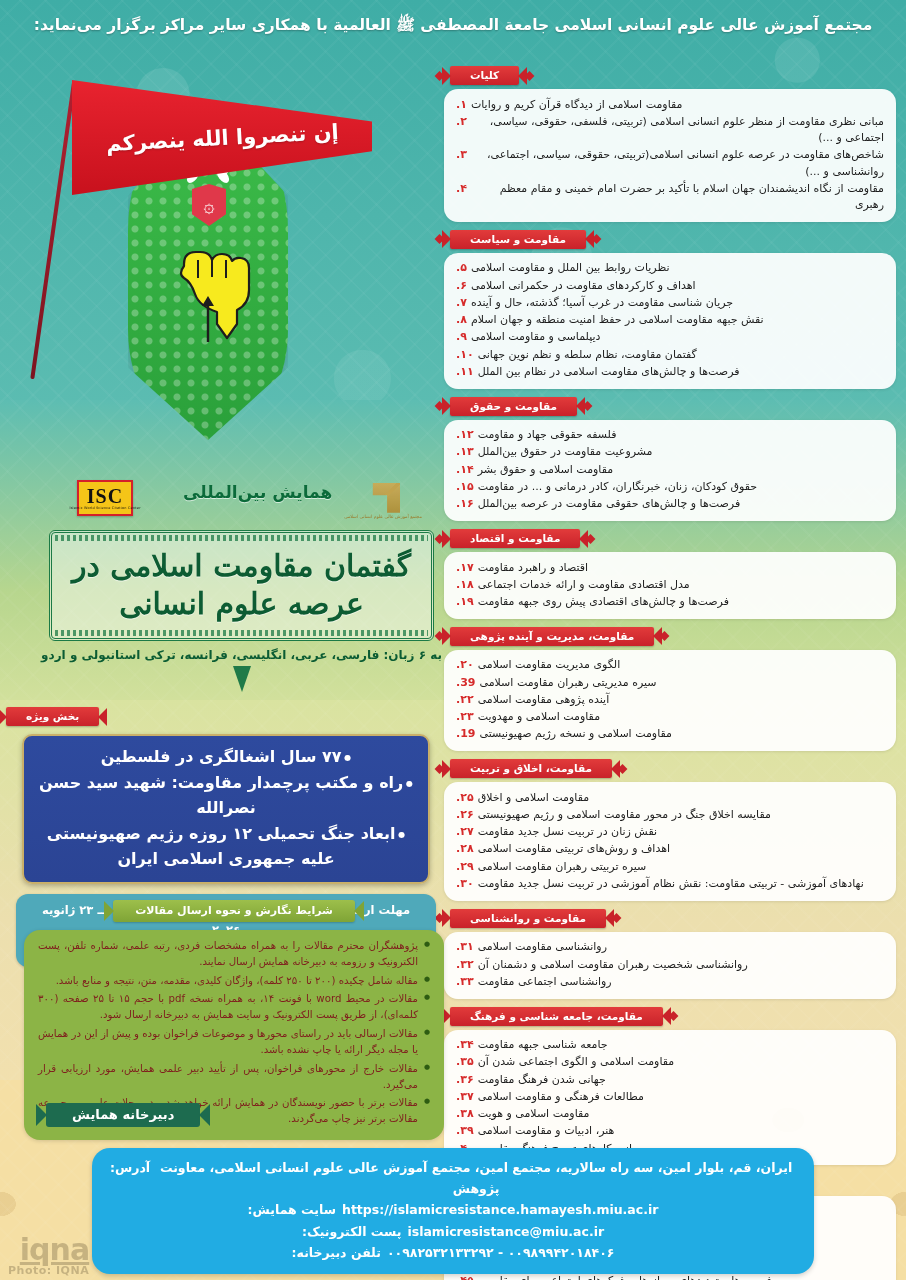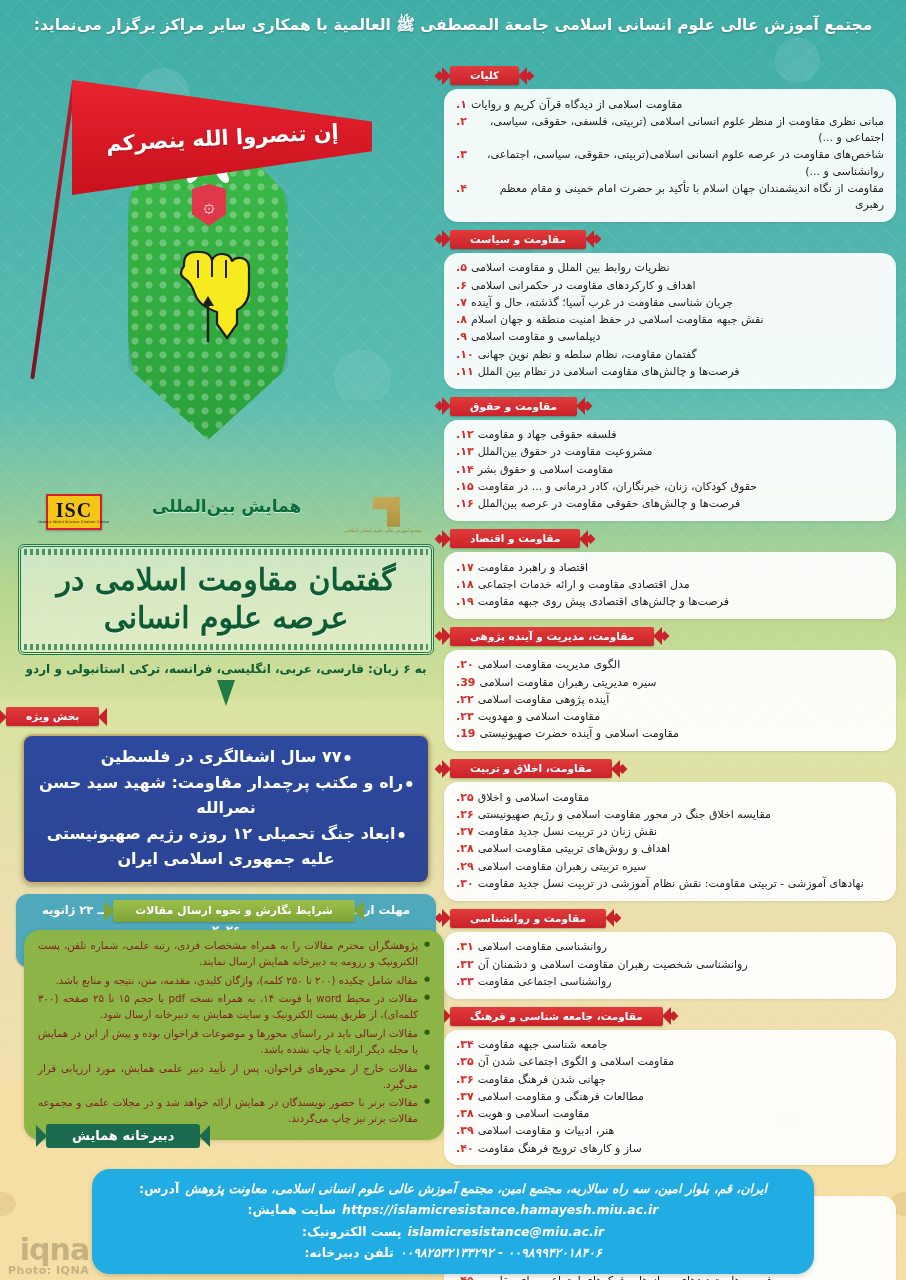--- a/index.html
+++ b/index.html
@@ -176,21 +176,21 @@
     display:flex; align-items:center; justify-content:center;
   }
   .flag .calig {
     color:#fff; font-size:21px; font-weight:bold;
     transform: rotate(-3deg);
     text-shadow: 0 1px 2px rgba(0,0,0,.2);
     white-space:nowrap;
   }
 
   
-  .title-block { position:absolute; left:0; top:440px; width:452px; }
+  .title-block { position:absolute; left:0; top:426px; width:452px;padding-left:31px; }
   .logos-row {
     position:relative; height:52px;
   }
   .isc-logo {
     position:absolute; left:46px; top:2px;
     width:56px; height:36px;
     background: #f5c518;
     border:2px solid #d4202a;
     display:flex; align-items:center; justify-content:center;
     flex-direction:column;
@@ -329,27 +329,27 @@
     border-radius:18px;
     padding: 9px 18px 11px;
     color:#fff; text-align:center;
     box-shadow: 0 2px 5px rgba(0,0,0,.18);
   }
   .contact-line {
     font-size:12.5px; font-weight:bold; line-height:1.7;
     display:flex; justify-content:center; gap:6px; align-items:baseline;
   }
   .contact-line .lbl { white-space:nowrap; }
-  .contact-line .val { direction:ltr; unicode-bidi:embed;font-style:italic; }
+  .contact-line .val { direction:ltr; unicode-bidi:embed; }
   .watermark {
     position:absolute; left:8px; bottom:4px;
     color: rgba(120,105,70,.38);
     font-weight:bold; z-index:7; line-height:1;
   }
-  .watermark .wm-main { font-size:30px; letter-spacing:-1px; }
+  .watermark .wm-main { font-size:30px; letter-spacing:-1px;text-decoration:underline; }
   .watermark .wm-sub  { font-size:11px; letter-spacing:.5px; }
 </style>
 </head>
 <body>
 
 <div id="poster">
 
   <div class="bg-band bg-teal"></div>
   <div class="bg-band bg-teal-green"></div>
   <div class="bg-band bg-green-cream"></div>
@@ -478,21 +478,21 @@
           </li>
           <li>
             <span class="txt">آینده پژوهی مقاومت اسلامی</span>
             <span class="num">۲۲.</span>
           </li>
           <li>
             <span class="txt">مقاومت اسلامی و مهدویت</span>
             <span class="num">۲۳.</span>
           </li>
           <li>
-            <span class="txt">مقاومت اسلامی و آینده حضرت صهیونیستی</span>
+            <span class="txt">مقاومت اسلامی و نسخه رژیم صهیونیستی</span>
             <span class="num">19.</span>
           </li>
         </ul>
       </div>
       <div class="sec-head">
         <span class="ribbon">مقاومت، اخلاق و تربیت<i class="diam r"></i><i class="diam l"></i></span>
       </div>
       <div class="card">
         <ul class="topic-list">
           <li>

